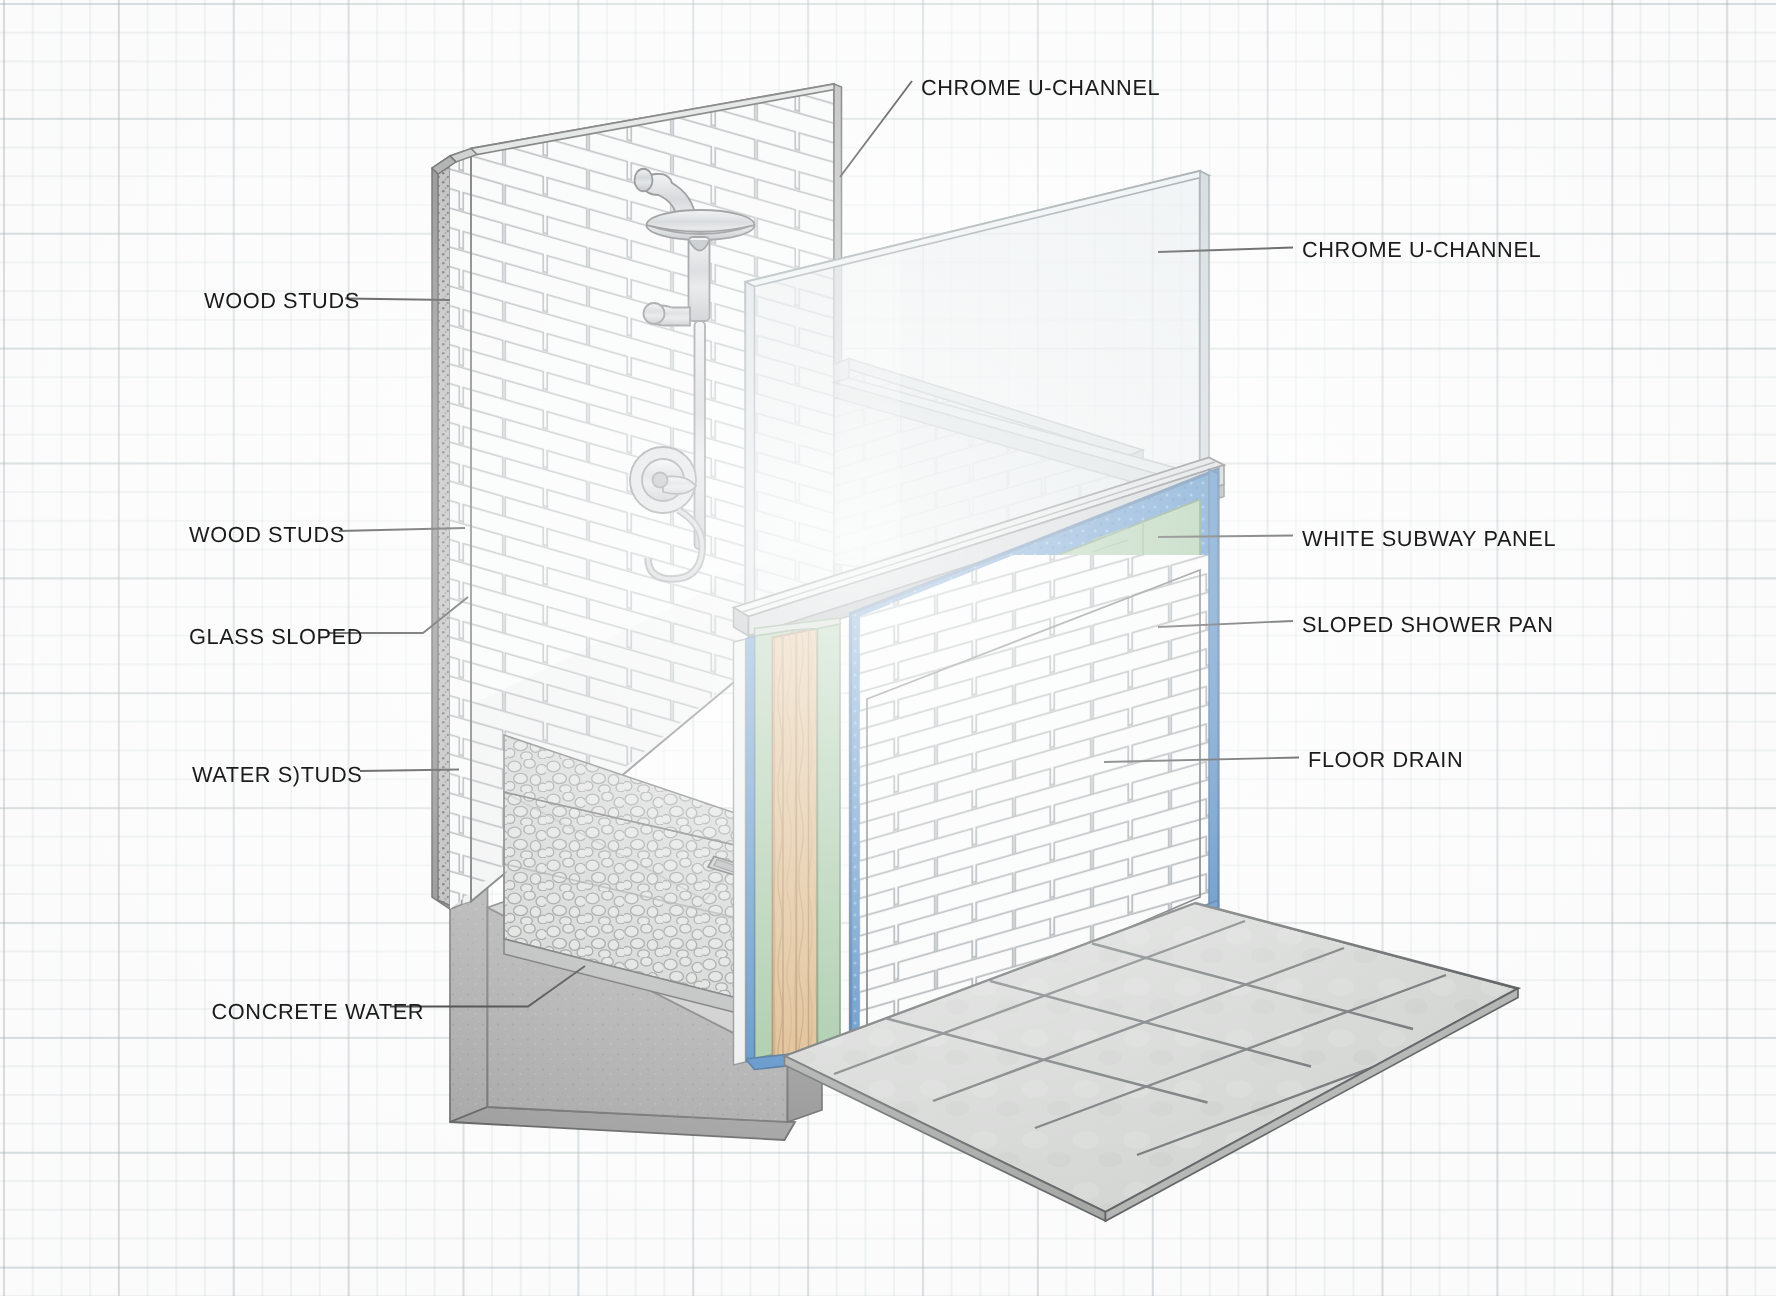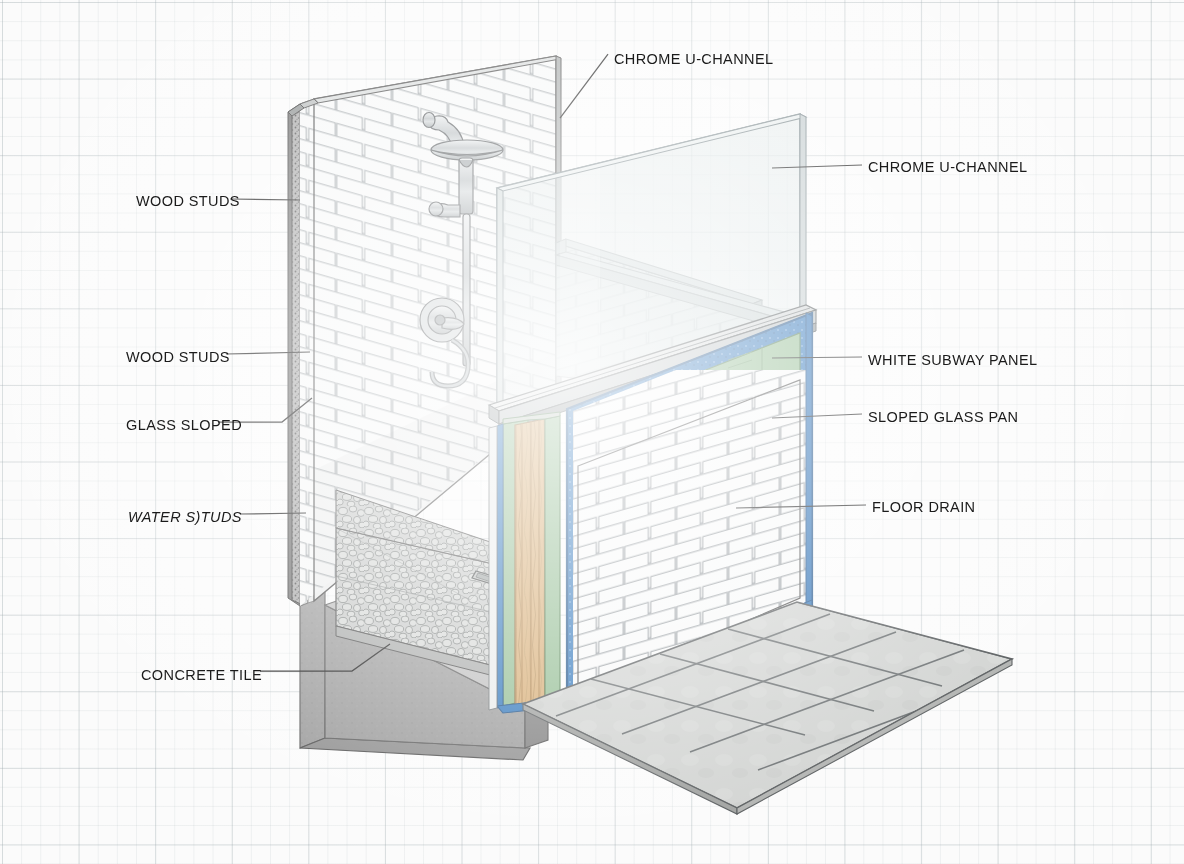--- a/index.html
+++ b/index.html
@@ -374,26 +374,26 @@
   </svg>
 
   <div id="vignette"></div>
 
   <div class="lbl r" style="left:614px; top:52px;">CHROME U-CHANNEL</div>
 
   <div class="lbl r" style="left:868px; top:160px;">CHROME U-CHANNEL</div>
 
   <div class="lbl r" style="left:868px; top:353px;">WHITE SUBWAY PANEL</div>
 
-  <div class="lbl r" style="left:868px; top:410px;">SLOPED GLASS PAN</div>
+  <div class="lbl r" style="left:868px; top:410px;">SLOPED SHOWER PAN</div>
 
   <div class="lbl r" style="left:872px; top:500px;">FLOOR DRAIN</div>
 
   <div class="lbl l" style="left:136px; top:194px;">WOOD STUDS</div>
 
   <div class="lbl l" style="left:126px; top:350px;">WOOD STUDS</div>
 
   <div class="lbl l" style="left:126px; top:418px;">GLASS SLOPED</div>
 
-  <div class="lbl l" style="left:128px; top:510px;font-style:italic;">WATER S)TUDS</div>
-
-  <div class="lbl l" style="left:141px; top:668px;">CONCRETE TILE</div>
+  <div class="lbl l" style="left:128px; top:510px;">WATER S)TUDS</div>
+
+  <div class="lbl l" style="left:141px; top:668px;">CONCRETE WATER</div>
 </div>
 
 </body></html>

